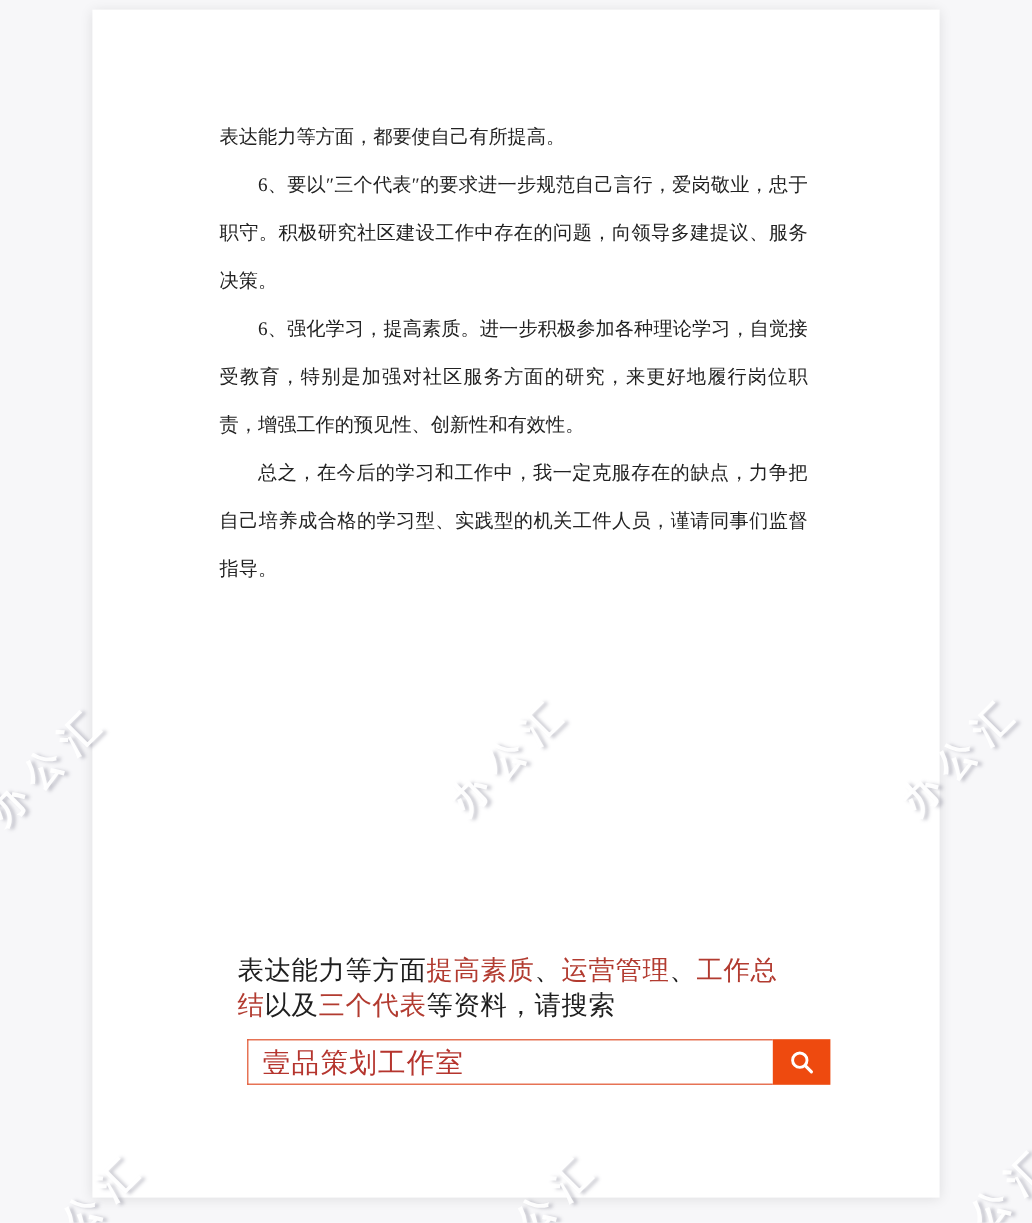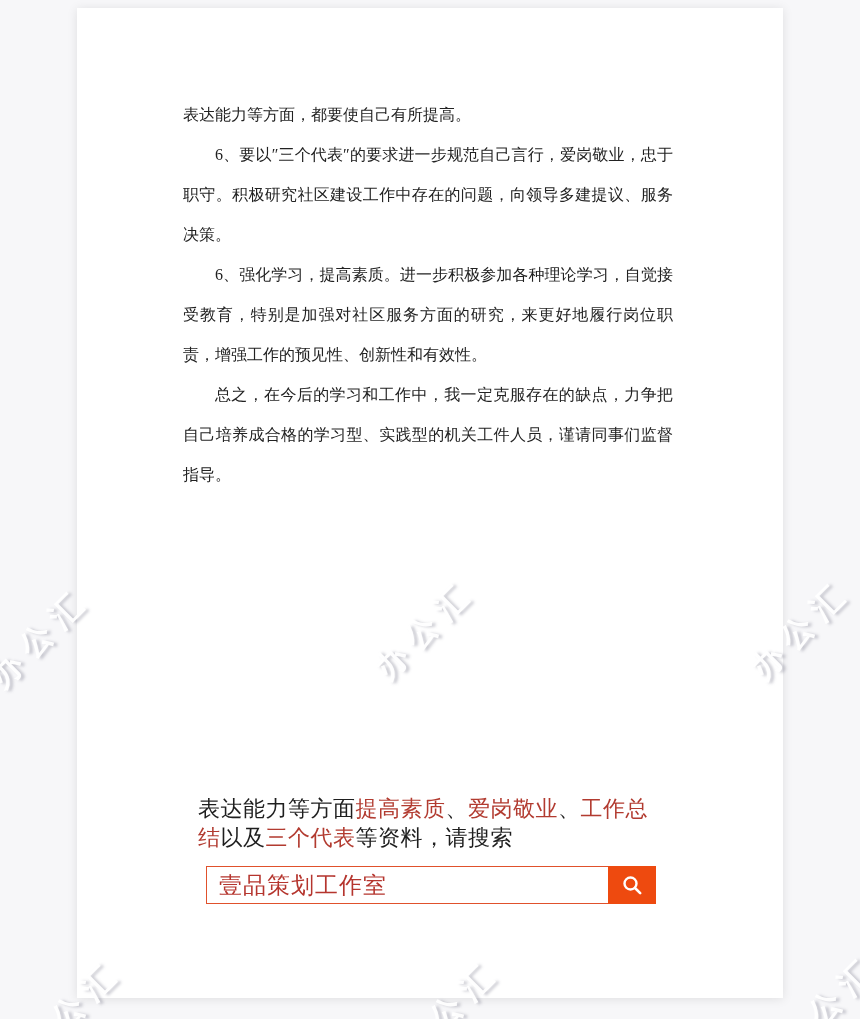--- a/index.html
+++ b/index.html
@@ -38,21 +38,21 @@
     font-size: 22px;
     line-height: 29px;
     color: #1e1e1e;
     letter-spacing: 0.5px;
   }
   .promo .red { color: #b23b30; cursor: pointer; }
   
   .searchbar {
     position: absolute;
     left: 129px; top: 858px;
-    width: 450px; height: 38px;
+    width: 486px; height: 38px;
     display: flex;
     align-items: flex-end;
   }
   .search-input {
     flex: 1;
     height: 38px;
     border: 1px solid #e0512c;
     border-right: none;
     background: #ffffff;
     color: #b5352e;
@@ -98,21 +98,21 @@
 
 <div class="doc-page">
 
   <div class="doc-body">
     <p>表达能力等方面，都要使自己有所提高。</p>
     <p class="p-indent">6、要以″三个代表″的要求进一步规范自己言行，爱岗敬业，忠于职守。积极研究社区建设工作中存在的问题，向领导多建提议、服务决策。</p>
     <p class="p-indent">6、强化学习，提高素质。进一步积极参加各种理论学习，自觉接受教育，特别是加强对社区服务方面的研究，来更好地履行岗位职责，增强工作的预见性、创新性和有效性。</p>
     <p class="p-indent">总之，在今后的学习和工作中，我一定克服存在的缺点，力争把自己培养成合格的学习型、实践型的机关工件人员，谨请同事们监督指导。</p>
   </div>
 
-  <div class="promo"><span>表达能力等方面</span><span class="red">提高素质</span><span>、</span><span class="red">爱岗敬业</span><span>、</span><span class="red">工作总结</span><span>以及</span><span class="red">三个代表</span><span>等资料，请搜索</span></div>
+  <div class="promo"><span>表达能力等方面</span><span class="red">提高素质</span><span>、</span><span class="red">运营管理</span><span>、</span><span class="red">工作总结</span><span>以及</span><span class="red">三个代表</span><span>等资料，请搜索</span></div>
 
   <div class="searchbar">
     <input class="search-input" type="text" readonly="" value="壹品策划工作室" style="">
     <button class="search-button">
       <svg width="24" height="24" viewBox="0 0 24 24">
         <circle cx="10.5" cy="10.5" r="6" fill="none" stroke="#ffffff" stroke-width="2.4"></circle>
         <line x1="15" y1="15" x2="20.2" y2="20.2" stroke="#ffffff" stroke-width="2.6" stroke-linecap="round"></line>
       </svg>
     </button>
   </div>

